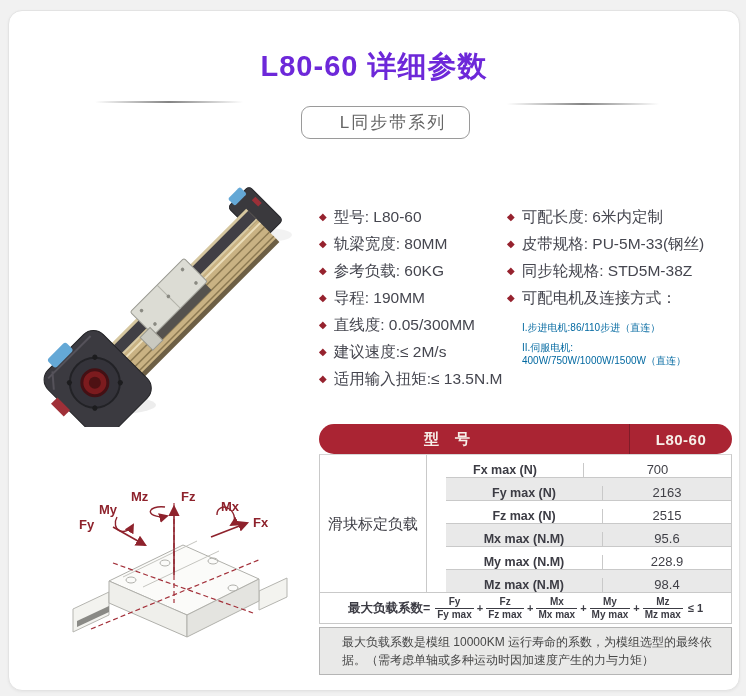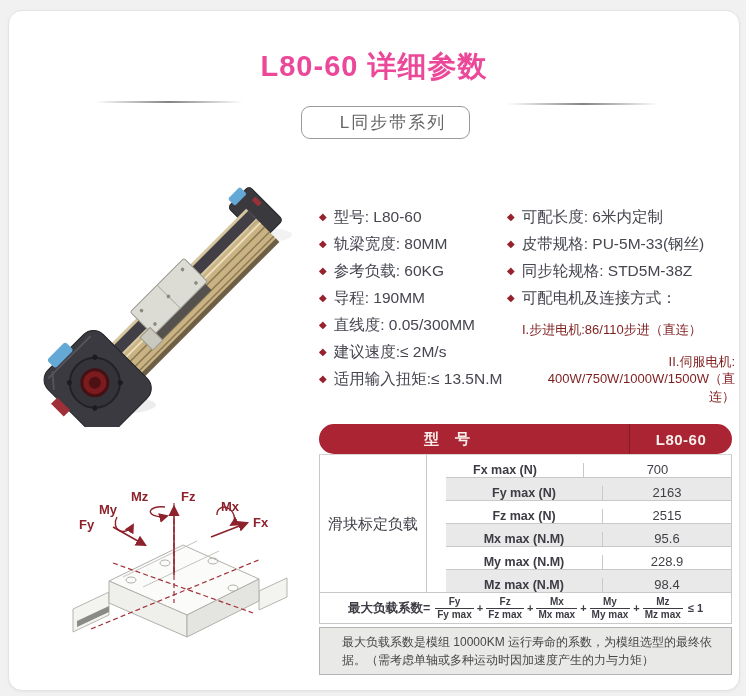--- a/index.html
+++ b/index.html
@@ -30,22 +30,22 @@
     font-size:17px;color:#666;letter-spacing:2px;background:#fff;padding-left:15px;
   }
   .product-photo{position:absolute;left:25px;top:168px;}
   .force-diagram{position:absolute;left:52px;top:468px;}
 
   .spec-col{position:absolute;top:196px;}
   .spec-col.left{left:310px;width:190px;}
   .spec-col.right{left:498px;width:228px;}
   .spec-item{display:flex;align-items:flex-start;height:27px;font-size:15.5px;color:#45464f;}
   .spec-item .bullet{font-size:10px;margin:5px 7px 0 0;line-height:1;}
-  .spec-sub{font-size:13px;color:#7f1d1d;margin:6px 0 0 15px;line-height:1.35;}
-  .spec-sub.second{margin-top:14px;text-align:right;}
+  .spec-sub{font-size:10px;color:#0369a1;margin:6px 0 0 15px;line-height:1.35;}
+  .spec-sub.second{margin-top:6px;}
 
   .spec-table{position:absolute;left:310px;top:413px;width:413px;font-size:13px;}
   .t-header{display:flex;height:30px;color:#f7efe9;font-weight:bold;font-size:15px;border-radius:15px;}
   .t-header .h-label{width:262px;display:flex;align-items:center;justify-content:center;letter-spacing:6px;}
   .t-header .h-value{flex:1;display:flex;align-items:center;justify-content:center;
     border-left:1px solid rgba(50,15,20,.35);letter-spacing:.5px;margin-left:48px;}
   .t-body{display:flex;border:1px solid #c9c9c9;border-top:1px solid #d6d6d6;}
   .t-group{width:106px;border-right:1px solid #c9c9c9;display:flex;flex-direction:row;
     align-items:center;justify-content:center;font-size:15px;color:#3c3c44;line-height:1.55;background:#fff;}
   .t-rows{flex:1;}
@@ -64,21 +64,21 @@
   .f-suffix{font-size:11px;font-weight:bold;margin-left:2px;}
   .t-note{margin-top:3px;border:1px solid #b5b5b5;background:#e9e9e8;height:38px;
     padding:4px 12px 4px 22px;display:flex;align-items:center;
     font-size:12px;color:#474747;line-height:1.5;}
 </style>
 </head>
 <body>
 
 <div class="card">
 
-  <div class="page-title" style="color:#ec4899;">L80-60 详细参数</div>
+  <div class="page-title" style="color:#6d28d9;">L80-60 详细参数</div>
 
   <div class="divider-line left"></div>
   <div class="divider-line right"></div>
 
   <div class="series-badge">L同步带系列</div>
 
   <svg class="product-photo" width="292" height="248" viewBox="0 0 292 248">
     <ellipse cx="72" cy="226" rx="50" ry="10" fill="rgba(0,0,0,0.07)"></ellipse>
     <ellipse cx="232" cy="56" rx="26" ry="7" fill="rgba(0,0,0,0.05)"></ellipse>
     <g transform="rotate(-45 145 128)">

